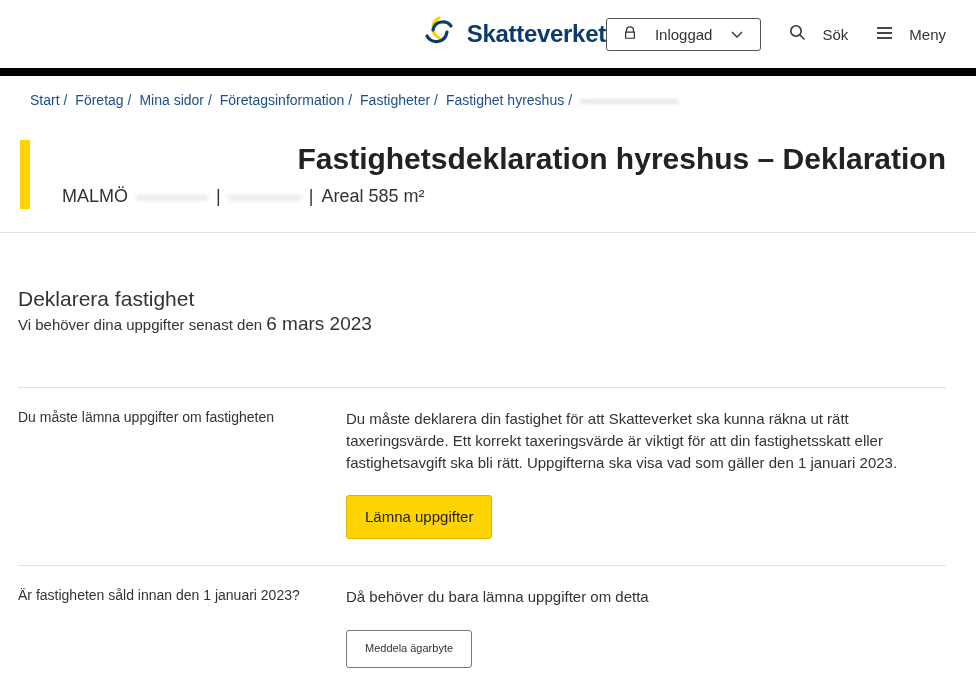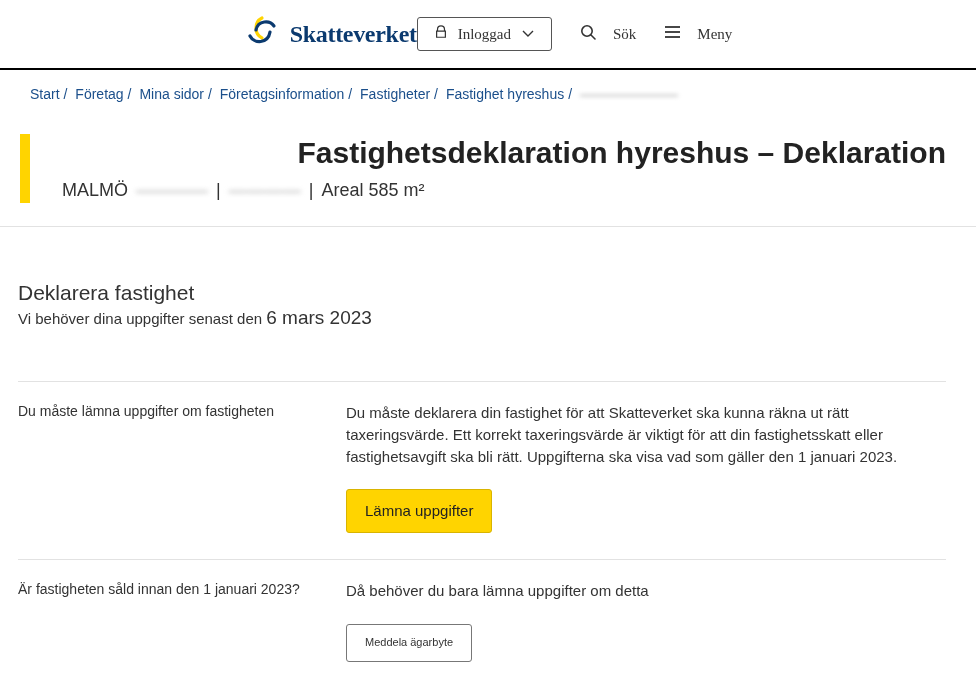--- a/index.html
+++ b/index.html
@@ -6,24 +6,23 @@
   body {
     font-family: "Segoe UI", Arial, sans-serif;
     color: #333;
     width: 976px;
     background: #fff;
   }
   
   .header {
     display: flex;
     align-items: center;
-    justify-content: center;
+    justify-content: flex-end;
     padding: 14px 30px 14px 30px;
-    border-bottom: 2px solid #000000;
-    font-family: Liberation Serif, serif;
+    border-bottom: 8px solid #000000;
   }
   .brand {
     display: flex;
     align-items: center;
     gap: 10px;
   }
   .brand-name {
     font-size: 24px;
     font-weight: 700;
     color: #0b3a6f;
@@ -33,21 +32,21 @@
     display: flex;
     align-items: center;
     gap: 28px;
   }
   .login-box {
     border: 1px solid #555;
     border-radius: 3px;
     padding: 7px 16px;
     display: flex;
     align-items: center;
-    gap: 10px;
+    gap: 18px;
     font-size: 15px;
     color: #333;
     cursor: pointer;
   }
   .hdr-btn {
     display: flex;
     align-items: center;
     gap: 16px;
     font-size: 15px;
     color: #333;

